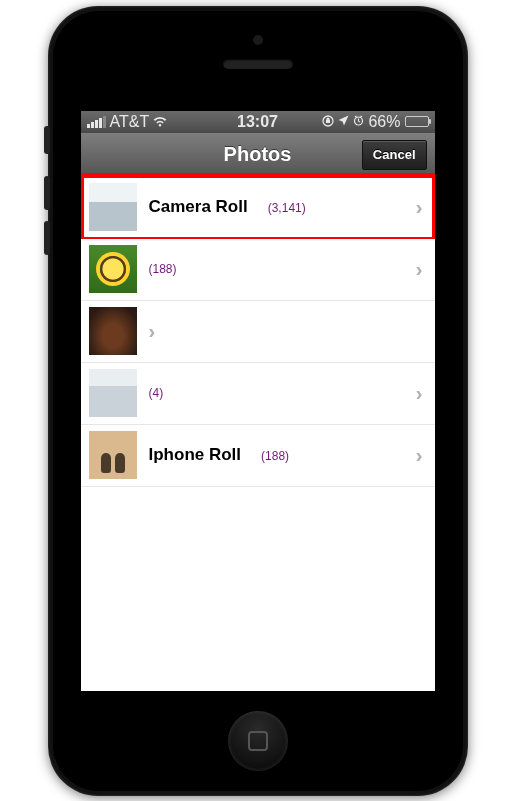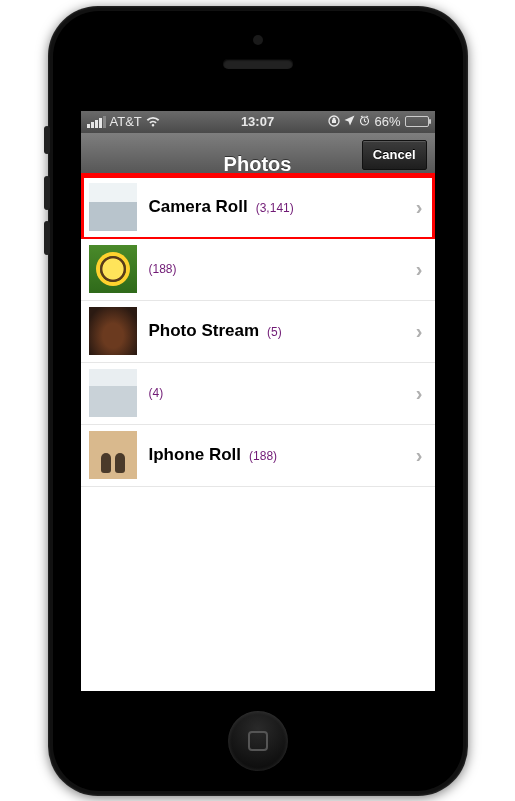--- a/index.html
+++ b/index.html
@@ -86,21 +86,21 @@
     right: 28px;
     bottom: 100px;
     background: #fff;
     overflow: hidden;
   }
 
   .statusbar {
     height: 22px;
     background: linear-gradient(#6a6a6a, #4a4a4a);
     color: #e8e8e8;
-    font-size: 13px;
+    font-size: 16px;
     display: flex;
     align-items: center;
     padding: 0 6px;
     justify-content: space-between;
     font-weight: 500;
   }
   .sb-left, .sb-right { display: flex; align-items: center; gap: 4px; }
   .sb-center { position: absolute; left: 50%; transform: translateX(-50%); font-weight: 600; text-align: center; }
   .signal-bars { display: inline-flex; align-items: flex-end; gap: 1px; }
   .signal-bars span { width: 3px; background: #e8e8e8; display: inline-block; }
@@ -115,21 +115,21 @@
   }
   .battery::after { content:''; position:absolute; right:-3px; top:2px; width:2px; height:5px; background:#ccc; border-radius:1px;}
   .battery .fill { height:100%; width:32%; background:#e8e8e8; }
   .small-icon { font-size: 11px; }
 
   .navbar {
     height: 44px;
     background: linear-gradient(#7e7e7e, #545454);
     border-bottom: 1px solid #333;
     display: flex;
-    align-items: flex-end;
+    align-items: center;
     justify-content: center;
     position: relative;
   }
   .nav-title {
     color: #fff;
     font-size: 20px;
     font-weight: 700;
     text-shadow: 0 -1px 0 rgba(0,0,0,0.5);
   }
   .cancel-btn {
@@ -171,21 +171,21 @@
   .thumb.sun::before { content:''; width:26px; height:26px; background: radial-gradient(circle, #ffe45a 55%, #5b3a1a 60%); border-radius:50%; box-shadow: 0 0 0 4px #ffd22e; }
   .thumb.food { background: radial-gradient(ellipse at 50% 60%, #6b3a1f 30%, #2b1a12 80%); }
   .thumb.stream { background: linear-gradient(#e9eef1 35%, #c9d2d8 35%); }
   .thumb.feet { background: #d9b98d; position:relative; }
   .thumb.feet::before, .thumb.feet::after {
     content:''; position:absolute; bottom:6px; width:10px; height:20px; background:#4a3a2a; border-radius:5px 5px 3px 3px;
   }
   .thumb.feet::before { left:12px; }
   .thumb.feet::after { right:12px; }
 
-  .row-text { flex:1; display:flex; align-items:baseline; gap:8px;text-align:right; }
+  .row-text { flex:1; display:flex; align-items:baseline; gap:20px;text-align:right; }
   .row-title { font-size: 17px; font-weight: 700; color:#000; }
   .row-count { font-size: 12px; color:#701a75; }
   .chevron { color:#b0b0b0; font-size: 20px; font-weight:600; }
 
   .highlight-box {
     position: absolute;
     border: 5px solid #ff0000;
     pointer-events: none;
   }
 </style>
@@ -264,24 +264,20 @@
         <div class="row">
           <div class="thumb sun"></div>
           <div class="row-text">
             <span class="row-count">(188)</span>
           </div>
           <span class="chevron">›</span>
         </div>
 
         <div class="row">
           <div class="thumb food"></div>
-          <div class="row-text">
-            <span class="row-title">Photo Stream</span>
-            <span class="row-count">(5)</span>
-          </div>
           <span class="chevron">›</span>
         </div>
 
         <div class="row">
           <div class="thumb stream"></div>
           <div class="row-text">
             <span class="row-count">(4)</span>
           </div>
           <span class="chevron">›</span>
         </div>

